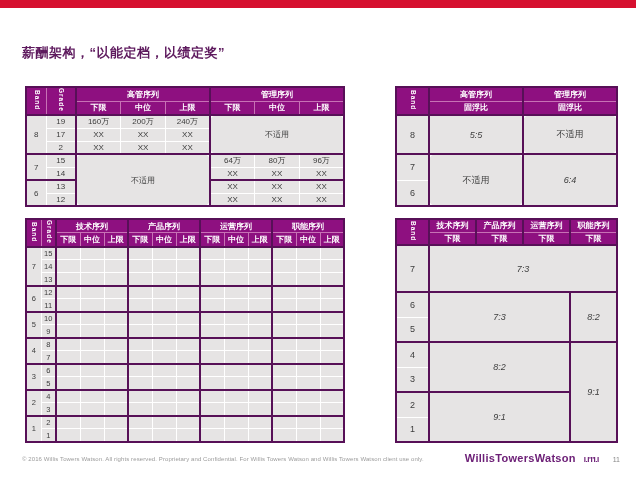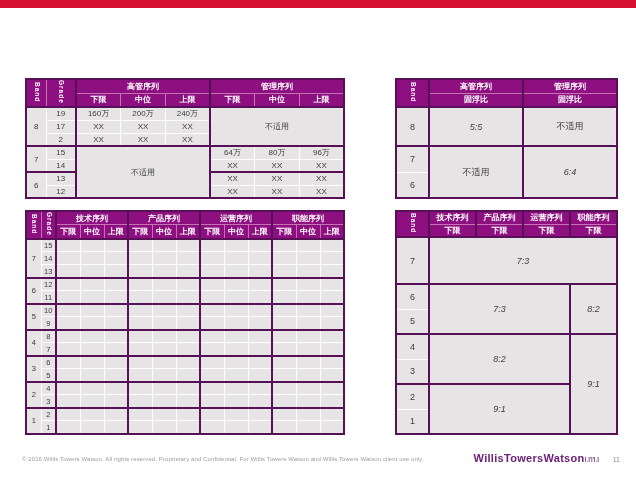--- a/index.html
+++ b/index.html
@@ -12,21 +12,21 @@
     --hdrline:#c771b5;
     --purple:#6d2077;
   }
   *{margin:0;padding:0;box-sizing:border-box;}
   body{font-family:"Liberation Sans","DejaVu Sans",sans-serif;background:#fff;}
   #slide{position:relative;width:636px;height:477px;background:#fff;overflow:hidden;}
   .topbar{position:absolute;left:0;top:0;width:636px;height:8px;background:var(--red);}
   .title{position:absolute;left:22px;top:44px;font-size:13px;font-weight:bold;color:#5e1a5e;letter-spacing:.5px;}
 
   table{border-collapse:collapse;table-layout:fixed;}
-  .tbl{border:2px solid var(--dark);}
+  .tbl{border:2px solid var(--dark);margin-top:8px;}
   .tbl th{background:var(--mag);color:#fff;font-weight:bold;font-size:8px;
           border:1px solid var(--hdrline);padding:0;text-align:center;vertical-align:middle;}
   .tbl td{background:var(--cell);font-size:8px;color:#3c3c3c;text-align:center;
           vertical-align:middle;padding:0;border:1px solid #fff;}
   .tbl thead{border-bottom:2px solid var(--dark);}
   .gs{border-left:2px solid var(--dark) !important;}
   tr.band-start td{border-top:2px solid var(--dark);}
   .bandcell,.gradecell{background:var(--cell2);}
   .na{background:var(--na);border-radius:7px;}
   .vert{writing-mode:vertical-rl;font-size:6.5px;letter-spacing:1px;line-height:1;}
@@ -43,28 +43,29 @@
   .t-ll td{font-size:7.5px;}
   .t-lr{position:absolute;left:395px;top:210px;width:223px;}
   .t-lr thead tr{height:13px;}
   .t-lr tbody tr.r7{height:47px;} .t-lr tbody tr{height:25px;}
   .t-lr tbody td{font-size:9px;}
   .ratio{font-size:9px;font-style:italic;}
 
   .footer-copy{position:absolute;left:22px;top:456px;font-size:6px;color:#9b9b9b;letter-spacing:.1px;}
   .footer-right{position:absolute;right:16px;top:452px;display:flex;align-items:baseline;}
   .logo-text{font-size:11px;font-weight:bold;color:var(--purple);letter-spacing:.3px;}
-  .logo-mark{font-size:8px;font-weight:normal;color:var(--purple);letter-spacing:-.5px;margin-left:0;}
+  .logo-mark{font-size:8px;font-weight:bold;color:var(--purple);letter-spacing:-.5px;margin-left:8px;}
   .page-num{font-size:7px;color:#888;margin-left:14px;}
 </style>
 </head>
 <body>
 
 <div id="slide">
   <div class="topbar"></div>
+  <div class="title">薪酬架构，“以能定档，以绩定奖”</div>
 
   <table class="tbl t-ul">
     <colgroup>
         <col style="width:20px">
         <col style="width:30px">
         <col>
         <col>
         <col>
         <col>
         <col>

